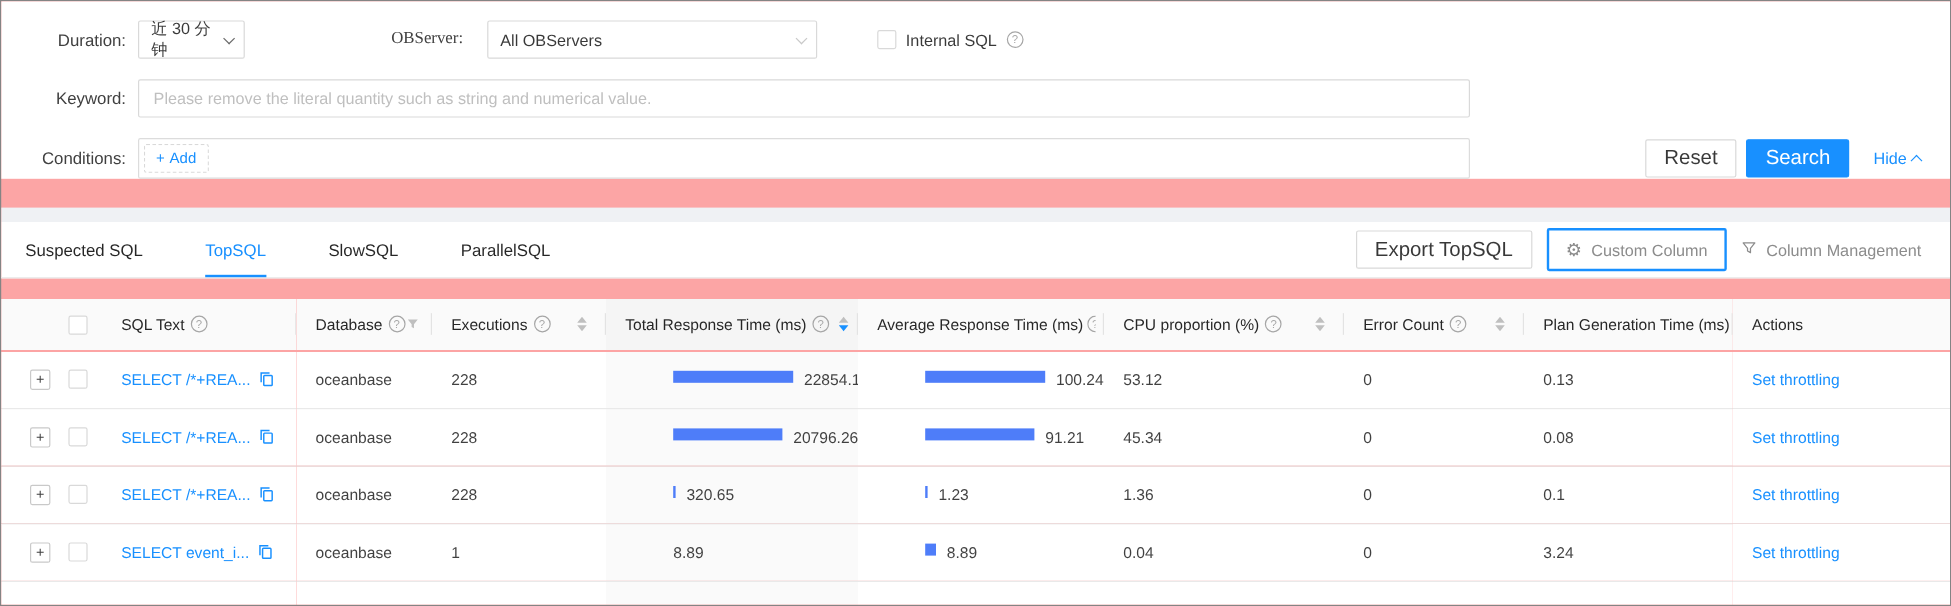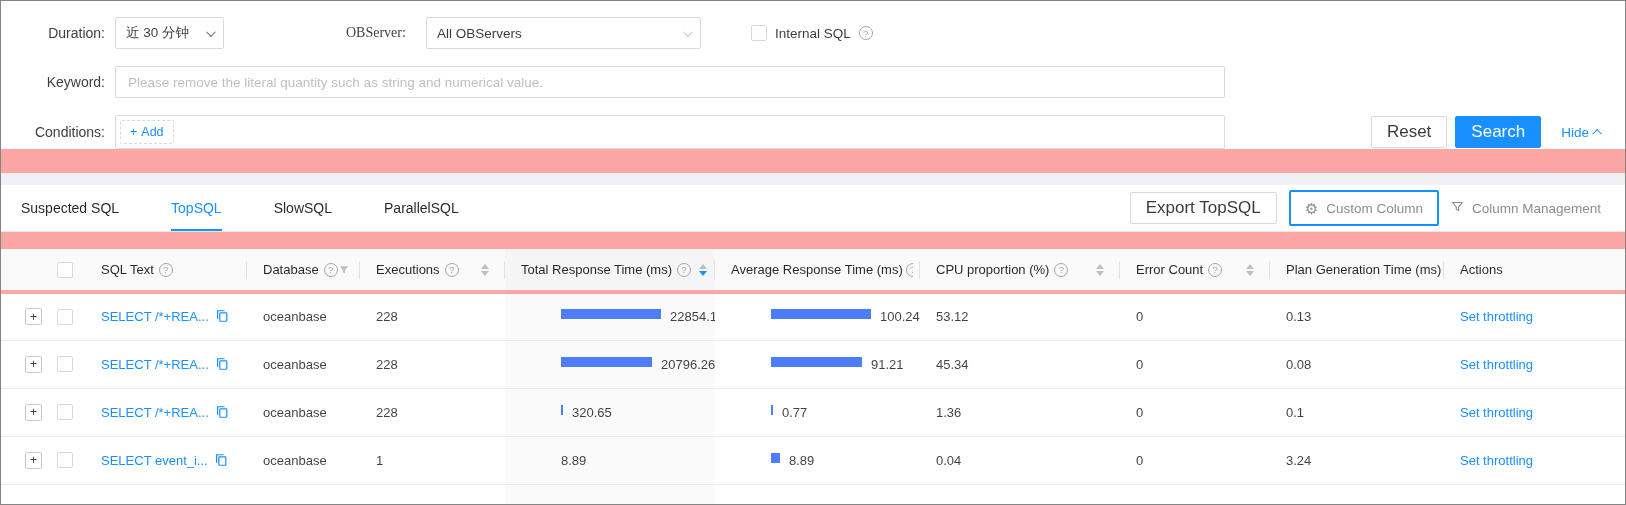--- a/index.html
+++ b/index.html
@@ -14,21 +14,21 @@
   
   .filters { padding-top: 16px; background:#fff; }
   .frow { display:flex; align-items:center; }
   .frow + .frow { margin-top: 17px; }
   .flabel { width:114px; padding-right:10px; text-align:right; font-size:14px; color:#404040; flex:0 0 auto; }
   .select {
     height:32px; border:1px solid #d9d9d9; border-radius:2px; background:#fff;
     display:flex; align-items:center; padding:0 10px; font-size:13.5px; color:rgba(0,0,0,.78); cursor:pointer;
   }
   .select .sel-val { flex:1; }
-  .sel-duration { width:109px; }
+  .sel-duration { width:89px; }
   .sel-observer { width:275px; margin-left:10px; }
   .chev { width:7px; height:7px; border-right:1.5px solid #6b6b6b; border-bottom:1.5px solid #6b6b6b; display:inline-block; flex:0 0 auto; }
   .chev.down { transform: rotate(45deg) translateY(-2px); }
   .chev.light { border-color:#c9c9c9; }
   .chev.up-blue { border-color:#1890ff; transform: rotate(-135deg) translateY(-2px); }
 
   .rangepicker {
     margin-left:10px; width:556px; height:32px; border:1px solid #d9d9d9; border-radius:2px;
     display:flex; align-items:center; padding:0 12px; font-size:13.5px; color:rgba(0,0,0,.78); cursor:pointer;
   }
@@ -79,21 +79,21 @@
   .col-mgmt-btn { display:inline-flex; align-items:center; gap:8px; color:#8c8c8c; font-size:13.5px; cursor:pointer; }
 
   
   table.grid { width:1626px; border-collapse:collapse; table-layout:fixed; margin-top:17px; }
   col.c-expand{width:44px} col.c-check{width:40px} col.c-sql{width:162px} col.c-database{width:113px}
   col.c-executions{width:145px} col.c-total{width:210px} col.c-avg{width:205px} col.c-cpu{width:200px}
   col.c-errors{width:150px} col.c-plan{width:174px} col.c-actions{width:183px}
 
   thead th {
     background:#fafafa; height:43px; font-size:13px; font-weight:500; color:rgba(0,0,0,.85);
-    text-align:left; padding:0 16px; border-bottom:4px solid #fca5a5; position:relative; white-space:nowrap; overflow:hidden;
+    text-align:left; padding:0 16px; border-bottom:1px solid #fca5a5; position:relative; white-space:nowrap; overflow:hidden;
   }
   thead th.sorted-col { background:#f5f5f5; }
   thead th .th-inner { display:flex; align-items:center; width:100%; }
   thead th.sep::after { content:""; position:absolute; right:0; top:50%; transform:translateY(-50%); width:1px; height:18px; background:#e3e3e3; }
 
   tbody td {
     height:48px; font-size:13px; color:rgba(0,0,0,.75); padding:0 16px;
     border-bottom:1px solid #e9e9e9; background:#fff; white-space:nowrap; overflow:hidden;
   }
   tbody tr.filler td { height:20px; border-bottom:none; }
@@ -372,21 +372,21 @@
             <td>228</td>
             <td class="sorted-col">
               <div class="bar-wrap">
                 <span class="bar" style="width: 2px; background: rgb(78, 125, 249);"></span>
                 <span class="bar-val">320.65</span>
               </div>
             </td>
             <td>
               <div class="bar-wrap">
                 <span class="bar" style="width: 2px; background: rgb(78, 125, 249);"></span>
-                <span class="bar-val">0.77</span>
+                <span class="bar-val">1.23</span>
               </div>
             </td>
             <td>1.36</td>
             <td>0</td>
             <td>0.1</td>
             <td class="fixed-right"><a class="action-link">Set throttling</a></td>
           </tr>
           <tr>
             <td class="td-expand"><button class="expand-btn">+</button></td>
             <td class="td-check"><span class="checkbox"></span></td>

